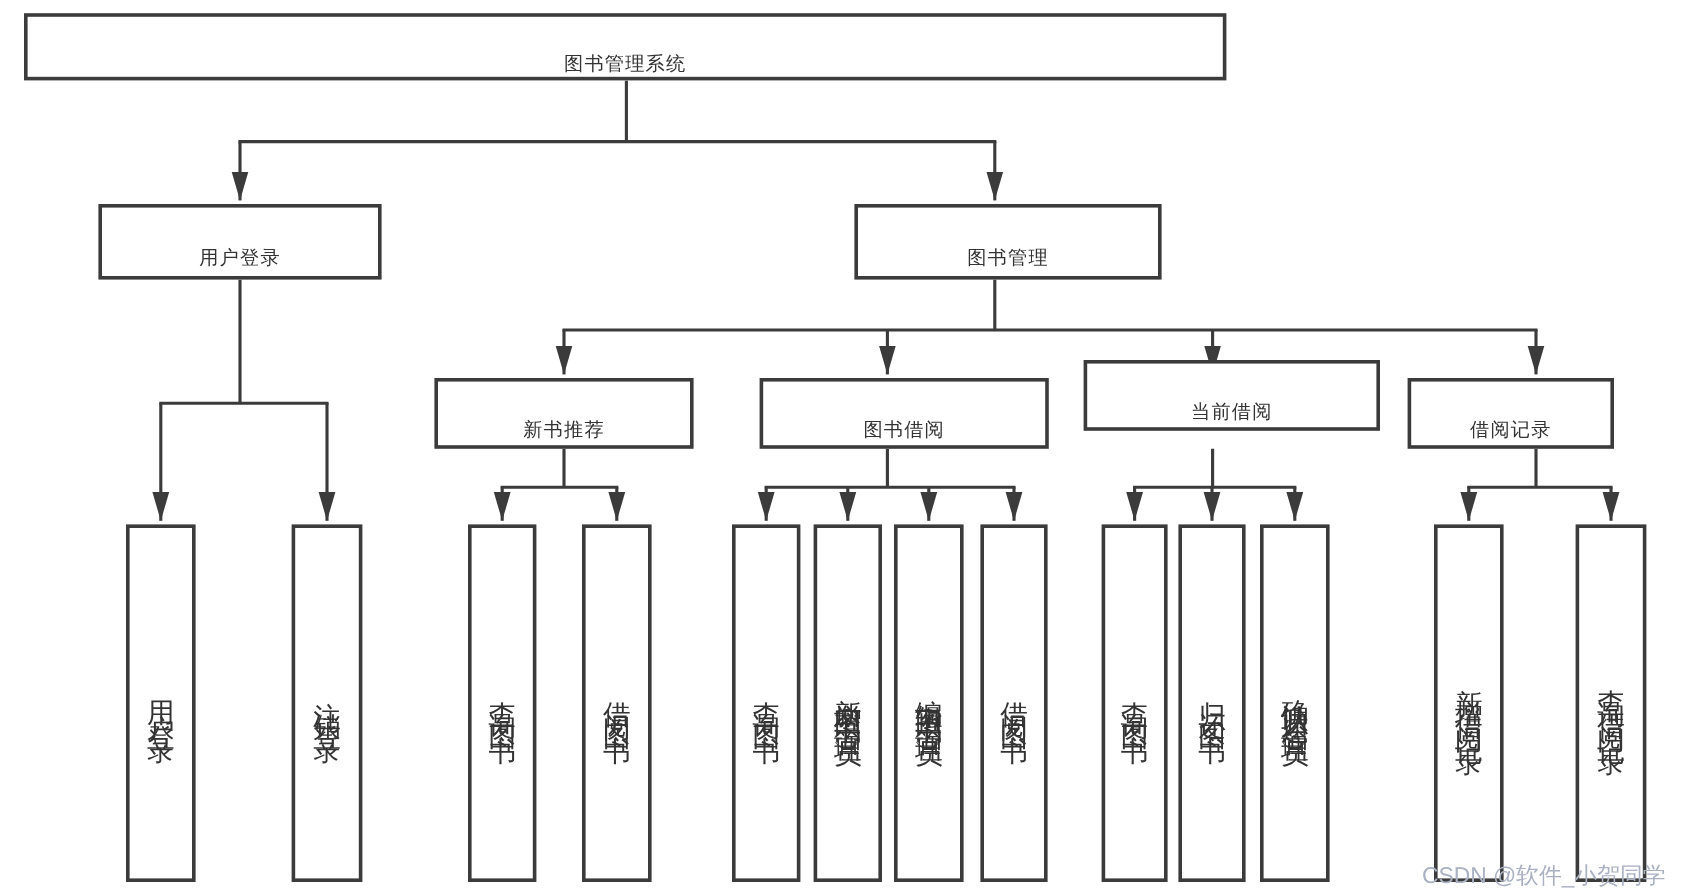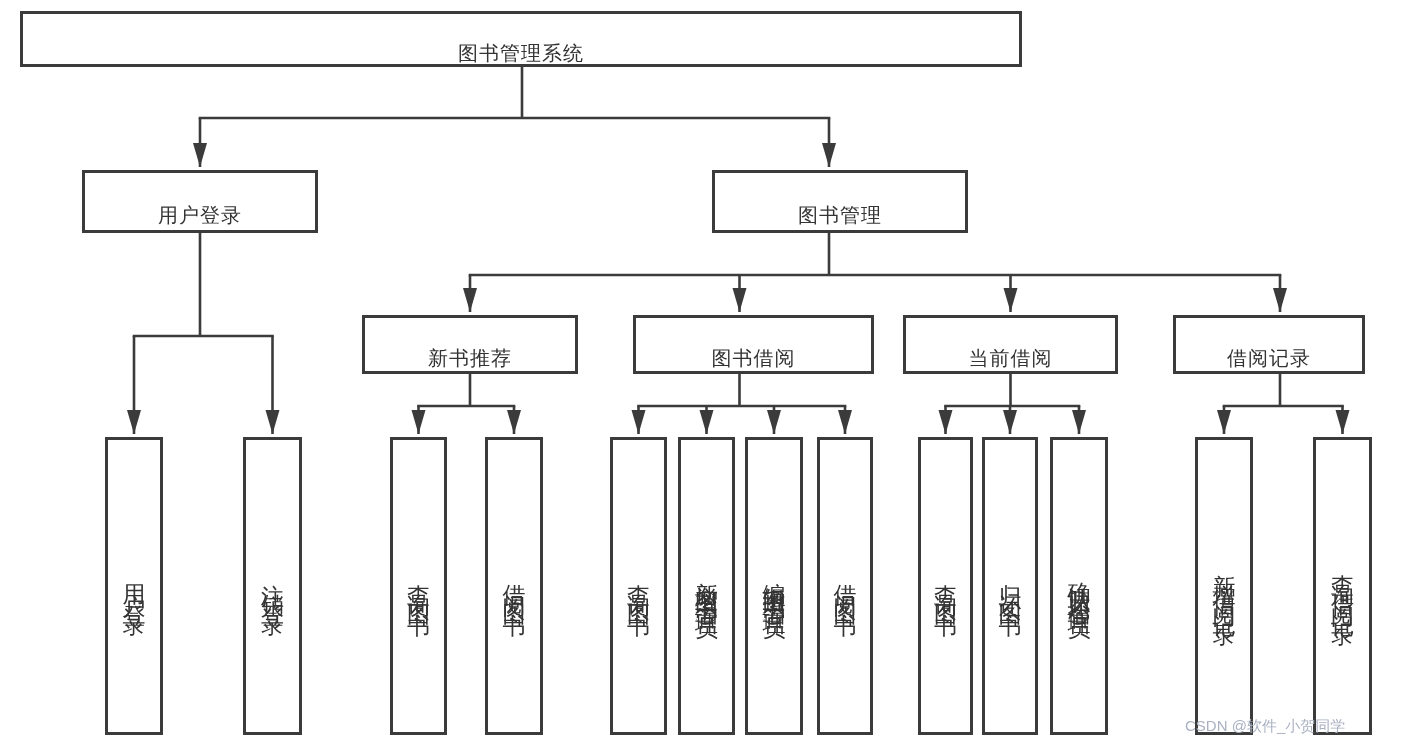--- a/index.html
+++ b/index.html
@@ -36,39 +36,39 @@
     position: absolute;
     background: #ffffff;
     border: 3px solid var(--line);
     box-sizing: border-box;
     display: flex;
     align-items: center;
     justify-content: center;
     z-index: 1;
   }
   .hbox .lbl {
-    font-size: 20px;
+    font-size: 16px;
     letter-spacing: 1px;
     white-space: nowrap;
     margin-top: 28px;
   }
   .vbox .lbl {
     writing-mode: vertical-rl;
     text-orientation: mixed;
     font-size: 23px;
     line-height: 1;
     letter-spacing: 10px;
     white-space: nowrap;
   }
   .vbox.dense .lbl { letter-spacing: 5px; }
   .watermark {
     position: absolute;
     left: 1185px;
     top: 717px;
-    font-size: 15px;
+    font-size: 19px;
     color: var(--watermark);
     white-space: nowrap;
     z-index: 3;
   }
 </style>
 </head>
 <body>
 
 <div class="canvas">
 
@@ -124,24 +124,24 @@
   <div class="box hbox" style="left:712px;top:170px;width:256px;height:63px">
     <span class="lbl">图书管理</span>
   </div>
 
   <div class="box hbox" style="left:362px;top:315px;width:216px;height:59px">
     <span class="lbl">新书推荐</span>
   </div>
   <div class="box hbox" style="left:633px;top:315px;width:241px;height:59px">
     <span class="lbl">图书借阅</span>
   </div>
-  <div class="box hbox" style="left:903px;top:315px;width:215px;height:59px">
+  <div class="box hbox" style="left:903px;top:300px;width:247px;height:59px">
     <span class="lbl">当前借阅</span>
   </div>
-  <div class="box hbox" style="left:1173px;top:315px;width:192px;height:59px">
+  <div class="box hbox" style="left:1173px;top:315px;width:172px;height:59px">
     <span class="lbl">借阅记录</span>
   </div>
 
   <div class="box vbox" style="left:105px;top:437px;width:58px;height:298px">
     <span class="lbl">用户登录</span>
   </div>
   <div class="box vbox" style="left:243px;top:437px;width:59px;height:298px">
     <span class="lbl">注销登录</span>
   </div>
 

